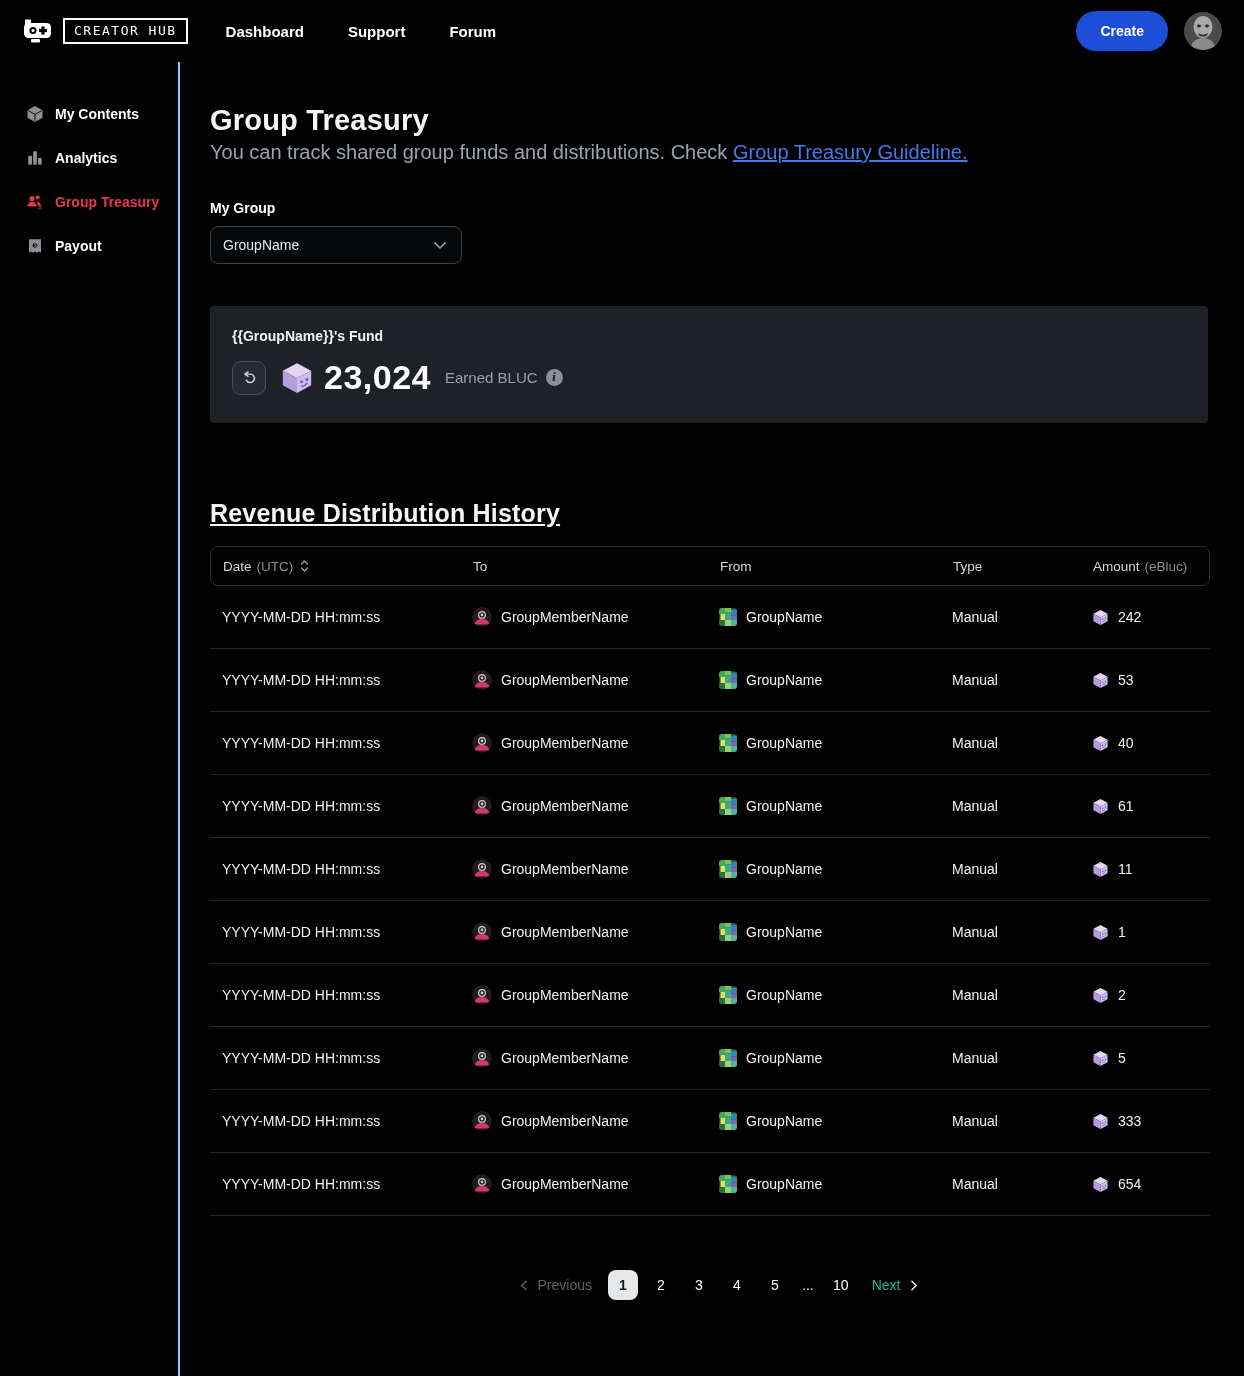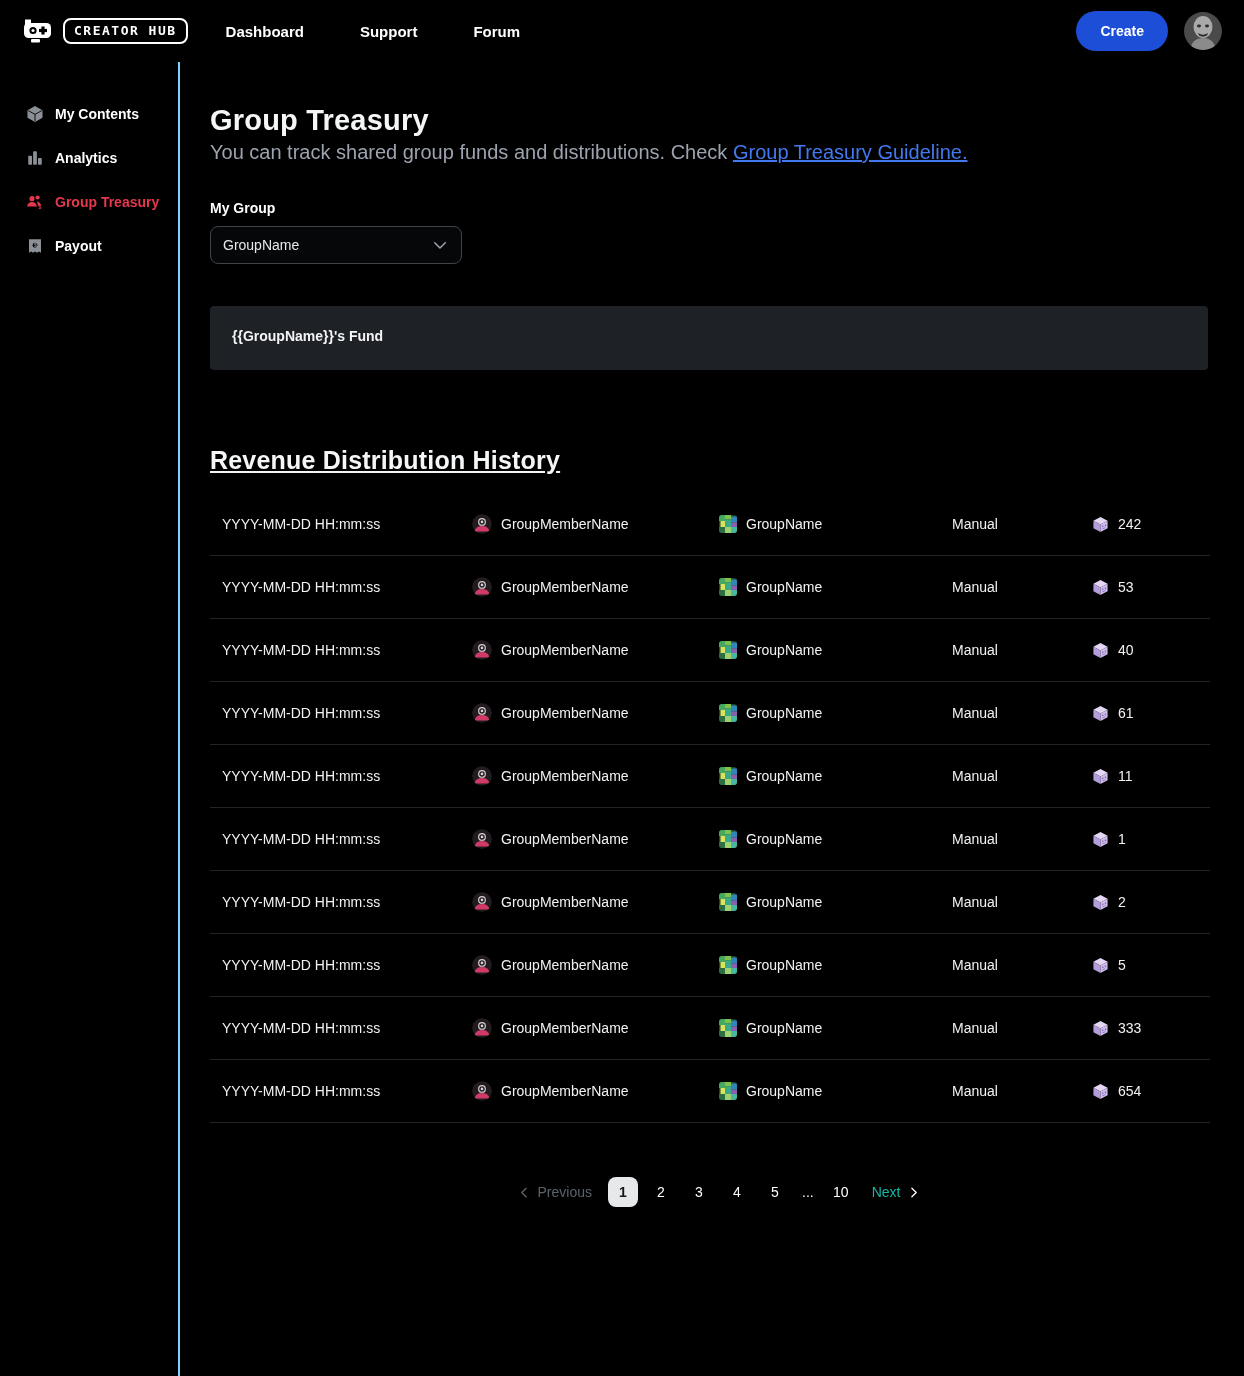--- a/index.html
+++ b/index.html
@@ -6,25 +6,25 @@
   html,body { background:#000; }
   body {
     width:1244px; height:1376px; position:relative; overflow:hidden;
     font-family:"Liberation Sans","DejaVu Sans",sans-serif;
     color:#f5f6f7; -webkit-font-smoothing:antialiased;
   }
   
   .topbar { height:62px; display:flex; align-items:center; padding:0 22px; background:#000; }
   .logo-wrap { display:flex; align-items:center; gap:9px; cursor:pointer; }
   .logo-badge {
-    border:2.5px solid #fff; border-radius:8px; padding:3px 9px 4px;
-    font-family:"DejaVu Sans Mono",monospace; font-weight:bold; font-size:13px;
+    border:2.5px solid #fff; border-radius:0; padding:3px 9px 4px;
+    font-family:"DejaVu Sans Mono",monospace; font-weight:normal; font-size:13px;
     letter-spacing:1.5px; color:#fff; white-space:nowrap;
   }
-  .nav { display:flex; align-items:center; gap:56px; margin-left:38px; }
+  .nav { display:flex; align-items:center; gap:44px; margin-left:38px; }
   .nav-link { color:#fff; font-size:15px; font-weight:700; cursor:pointer; }
   .topbar-right { margin-left:auto; display:flex; align-items:center; gap:16px; }
   .create-btn {
     background:#1d4ed8; color:#fff; border:none; border-radius:20px;
     height:40px; padding:0 24px; font-size:14px; font-weight:600;
     font-family:inherit; cursor:pointer;
   }
   .avatar { width:38px; height:38px; border-radius:50%; overflow:hidden; background:#2d2d2d; cursor:pointer; }
   
   .layout { display:flex; height:1314px; }
@@ -220,25 +220,56 @@
     <div class="group-label">My Group</div>
     <div class="select-box">
       <span>GroupName</span>
       <svg width="18" height="18" viewBox="0 0 24 24">
         <path d="M5 9 l7 7 7-7" fill="none" stroke="#9ca3af" stroke-width="2" stroke-linecap="round" stroke-linejoin="round"></path>
       </svg>
     </div>
 
     <section class="fund-card">
       <div class="fund-title">{{GroupName}}'s Fund</div>
+      <div class="fund-row">
+        <button class="refresh-btn">
+          <svg width="17" height="17" viewBox="0 0 24 24">
+            <path d="M10 4 L5.5 7.2 L10 10.4" fill="none" stroke="#d5d8dc" stroke-width="2" stroke-linecap="round" stroke-linejoin="round"></path>
+            <path d="M6.5 7.2 h7 a6 6 0 1 1-6 8.5" fill="none" stroke="#d5d8dc" stroke-width="2" stroke-linecap="round"></path>
+          </svg>
+        </button>
+        <svg class="bluc-lg">
+            <use href="#sym-bluc"></use>
+          </svg>
+        <span class="fund-amount">23,024</span>
+        <span class="fund-sub">Earned BLUC</span>
+        <span class="info-dot">i</span>
+      </div>
     </section>
 
     <h2 class="section-title">Revenue Distribution History</h2>
 
     <div class="table">
+      <div class="thead">
+        <div class="th">
+          <span>Date</span>
+          <span class="muted">(UTC)</span>
+          <svg width="13" height="14" viewBox="0 0 24 28">
+            <path d="M6 10 l6-6 6 6" fill="none" stroke="#9ca3af" stroke-width="2.6" stroke-linecap="round" stroke-linejoin="round"></path>
+            <path d="M6 18 l6 6 6-6" fill="none" stroke="#9ca3af" stroke-width="2.6" stroke-linecap="round" stroke-linejoin="round"></path>
+          </svg>
+        </div>
+        <div class="th">To</div>
+        <div class="th">From</div>
+        <div class="th">Type</div>
+        <div class="th">
+          <span>Amount</span>
+          <span class="muted">(eBluc)</span>
+        </div>
+      </div>
 
       <div class="trow">
         <div>YYYY-MM-DD HH:mm:ss</div>
         <div class="cell-flex">
             <svg class="av20">
               <use href="#sym-member"></use>
             </svg>
             <span>GroupMemberName</span>
           </div>
         <div class="cell-flex">

